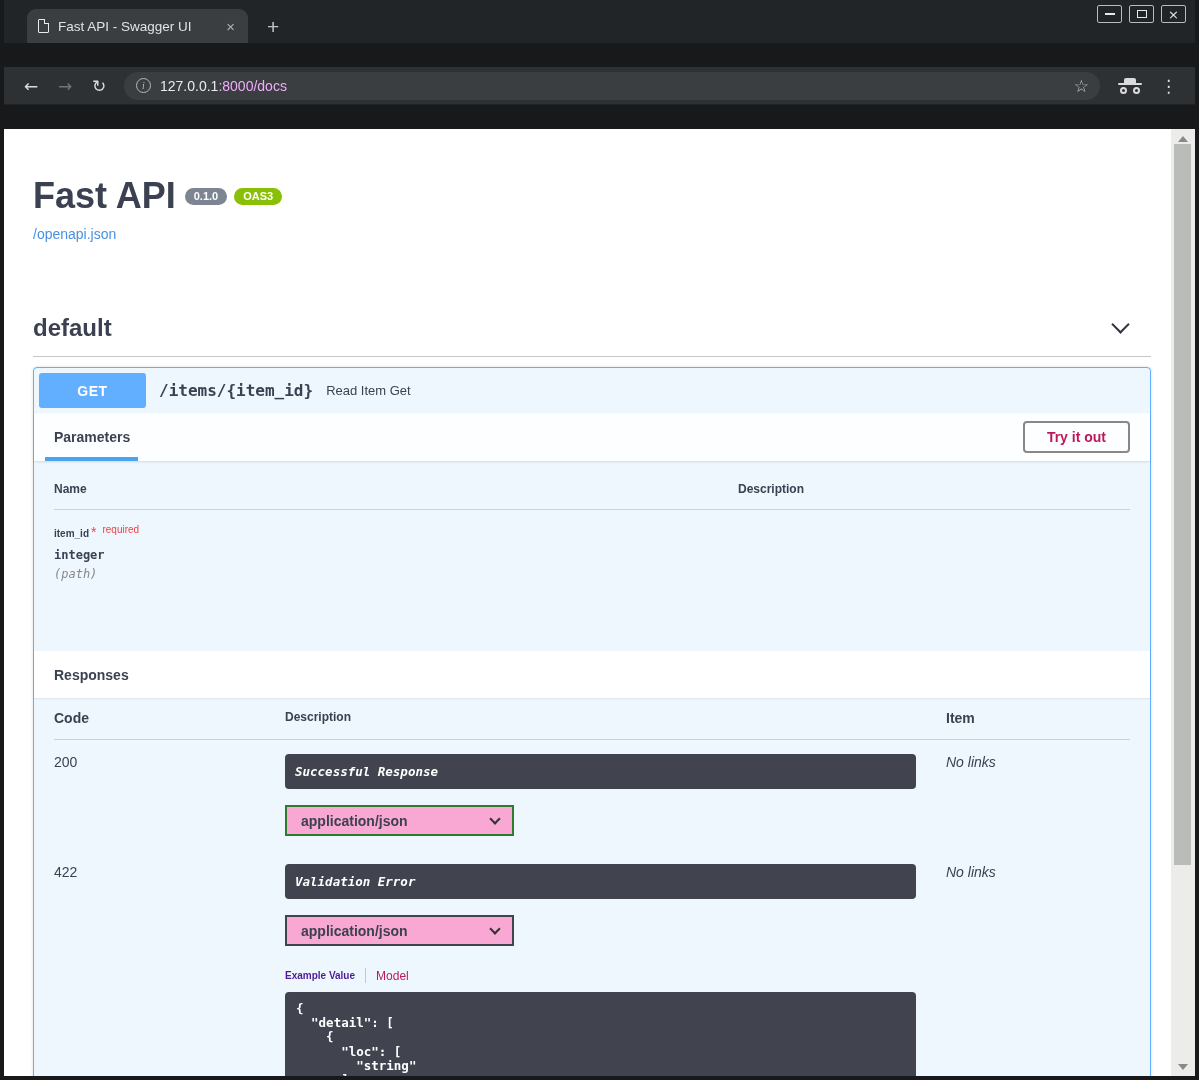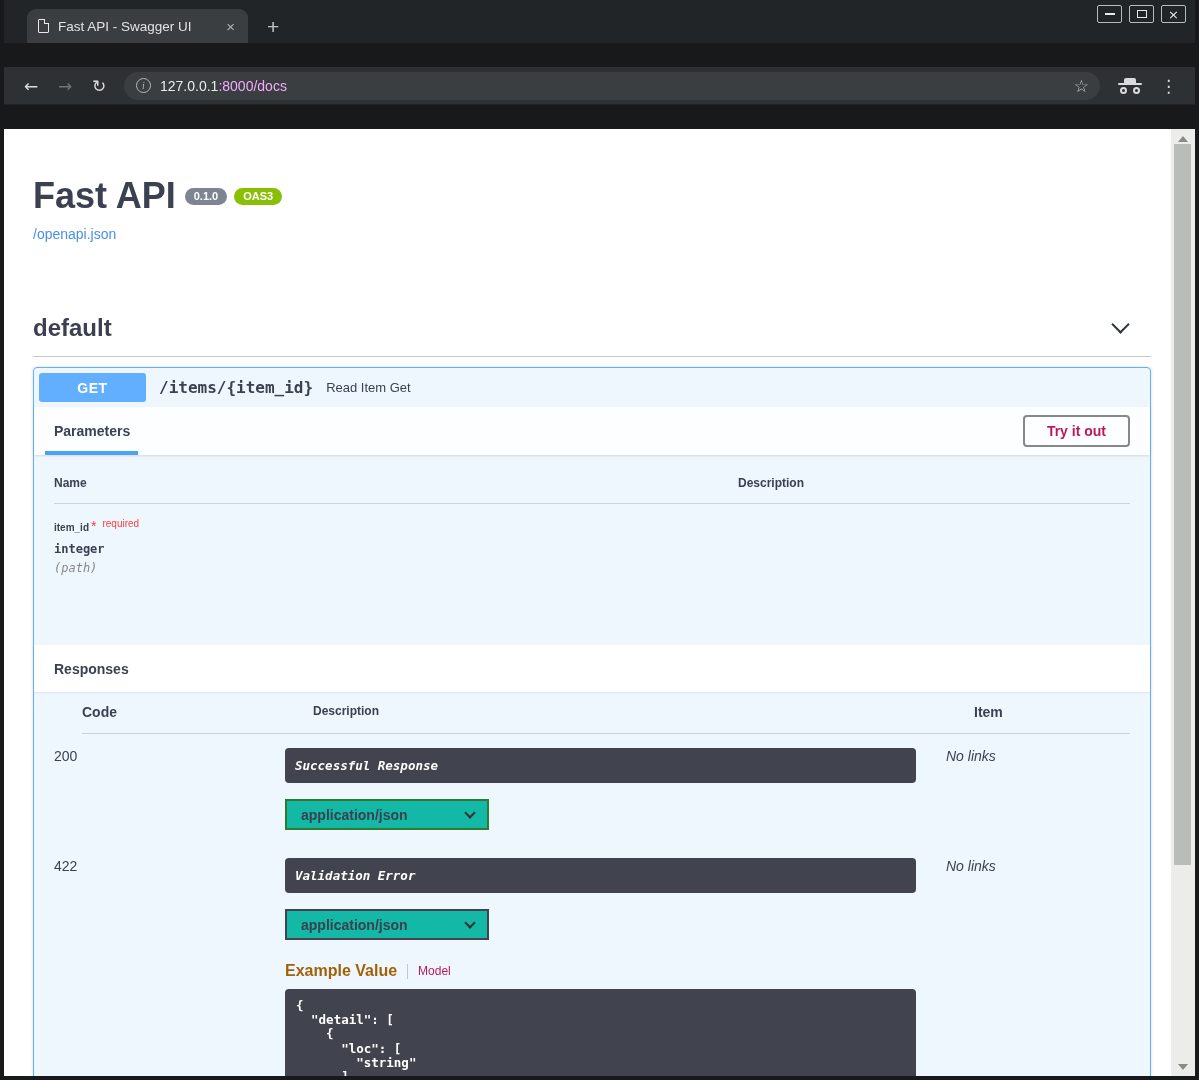--- a/index.html
+++ b/index.html
@@ -60,21 +60,21 @@
 
   
   .tag-row { margin-top:71px; display:flex; align-items:center; justify-content:space-between; padding-right:24px; }
   .tag-name { font-size:24px; font-weight:700; color:#3b4151; }
   .chev { width:13px; height:13px; border-right:2.5px solid #2f3642; border-bottom:2.5px solid #2f3642; transform:rotate(45deg); margin-top:-7px; cursor:pointer; }
   .tag-divider { margin-top:14px; border-bottom:1px solid rgba(59,65,81,.3); }
 
   
   .opblock { margin-top:10px; border:1px solid #61affe; border-radius:4px; background:#eff7fe; box-shadow:0 0 3px rgba(0,0,0,.15); }
   .op-summary { display:flex; align-items:center; padding:5px; gap:0; cursor:pointer; }
-  .method-btn { background:#61affe; color:#fff; font-size:14px; font-weight:700; border:none; border-radius:3px; width:107px; height:29px; display:flex; align-items:center; justify-content:center; letter-spacing:.5px; cursor:pointer; }
+  .method-btn { background:#61affe; color:#fff; font-size:14px; font-weight:700; border:none; border-radius:3px; width:107px; height:35px; display:flex; align-items:center; justify-content:center; letter-spacing:.5px; cursor:pointer; }
   .op-path { font-family:"DejaVu Sans Mono", monospace; font-weight:700; font-size:16px; color:#3b4151; padding:0 10px 0 13px; }
   .op-desc { font-size:13px; color:#3b4151; padding-left:3px; }
 
   .section-header { background:rgba(255,255,255,.85); box-shadow:0 1px 2px rgba(0,0,0,.12); padding:8px 20px; min-height:47px; display:flex; align-items:center; justify-content:space-between; position:relative; }
   .param-tab { font-size:14px; font-weight:700; color:#3b4151; cursor:pointer; }
   .active-tab-bar { position:absolute; left:11px; bottom:0; width:93px; height:4px; background:#4aa5f0; }
   .tryout-btn { background:transparent; border:2px solid #888; border-radius:4px; padding:6px 22px; font-size:14px; font-weight:600; color:#be185d; font-family:"Liberation Sans", sans-serif; cursor:pointer; }
 
   .params-area { padding:20px 20px 70px 20px; }
   .p-head { display:grid; grid-template-columns:684px 1fr; padding:1px 0 13px 0; border-bottom:1px solid rgba(59,65,81,.2); }
@@ -83,37 +83,37 @@
   .param-name { font-size:10px; font-weight:700; color:#3b4151; }
   .req-star { color:#f93e3e; font-size:14px; padding-left:2px; }
   .req-label { color:#f93e3e; font-size:10px; padding-left:6px; position:relative; top:-4px; }
   .param-type { font-family:"DejaVu Sans Mono", monospace; font-weight:700; font-size:12px; margin-top:7px; color:#3b4151; }
   .param-in { font-family:"DejaVu Sans Mono", monospace; font-style:italic; font-size:12px; margin-top:5px; color:#888; }
 
   .responses-header { background:#fff; padding:14px 20px; min-height:47px; display:flex; align-items:center; box-shadow:0 1px 2px rgba(0,0,0,.08); }
   .responses-title { font-size:14px; font-weight:700; color:#3b4151; }
 
   .responses-area { padding:12px 20px 0 20px; }
-  .r-head { display:grid; grid-template-columns:231px 661px 1fr; padding-bottom:13px; border-bottom:1px solid rgba(59,65,81,.2);margin-left:28px; }
+  .r-head { display:grid; grid-template-columns:231px 661px 1fr; padding-bottom:13px; border-bottom:1px solid rgba(59,65,81,.2); }
   .r-head .c-code { font-size:14px; font-weight:700; color:#3b4151; }
   .r-head .c-desc { font-size:12px; font-weight:700; color:#3b4151; }
   .r-head .c-links { font-size:14px; font-weight:700; color:#3b4151; }
   .r-row { display:grid; grid-template-columns:231px 661px 1fr; padding-top:14px; }
   .r-code { font-size:14px; color:#3b4151; }
   .r-links { font-size:14px; font-style:italic; color:#3b4151; }
   .resp-box { width:631px; background:#41444e; border-radius:4px; padding:10px 10px; color:#fff; font-family:"DejaVu Sans Mono", monospace; font-style:italic; font-weight:700; font-size:12.5px; }
 
-  .media-select { margin-top:16px; width:204px; height:31px; background:#14b8a6; border:2px solid #41444e; border-radius:0; display:flex; align-items:center; justify-content:space-between; padding:0 13px 0 14px; font-size:14px; font-weight:700; color:#3b4151; cursor:pointer; }
+  .media-select { margin-top:16px; width:229px; height:31px; background:#f9a8d4; border:2px solid #41444e; border-radius:0; display:flex; align-items:center; justify-content:space-between; padding:0 13px 0 14px; font-size:14px; font-weight:700; color:#3b4151; cursor:pointer; }
   .media-select.accept { border-color:#2d7c2d; }
   .sel-chev { width:8px; height:8px; border-right:2px solid #333; border-bottom:2px solid #333; transform:rotate(45deg); margin-top:-4px; }
   .accept-note { margin-top:5px; font-size:12px; color:#1f7a1f; }
   .accept-note .mono { font-family:"DejaVu Sans Mono", monospace; }
 
   .model-tabs { margin-top:22px; display:flex; align-items:center; }
-  .mtab-active { font-size:16px; font-weight:700; color:#a16207; cursor:pointer; }
+  .mtab-active { font-size:10px; font-weight:700; color:#4c1d95; cursor:pointer; }
   .mtab-sep { width:1px; height:15px; background:#c6c8cb; margin:0 10px; }
   .mtab { font-size:12px; color:#be185d; cursor:pointer; }
 
   .code-block { margin-top:9px; width:631px; background:#41444e; border-radius:4px; padding:10px 10px 10px 11px; }
   .code-block pre { font-family:"DejaVu Sans Mono", monospace; font-size:12.5px; font-weight:700; color:#fff; line-height:14.2px; white-space:pre; }
 </style>
 </head>
 <body>
 
 <div class="window">

